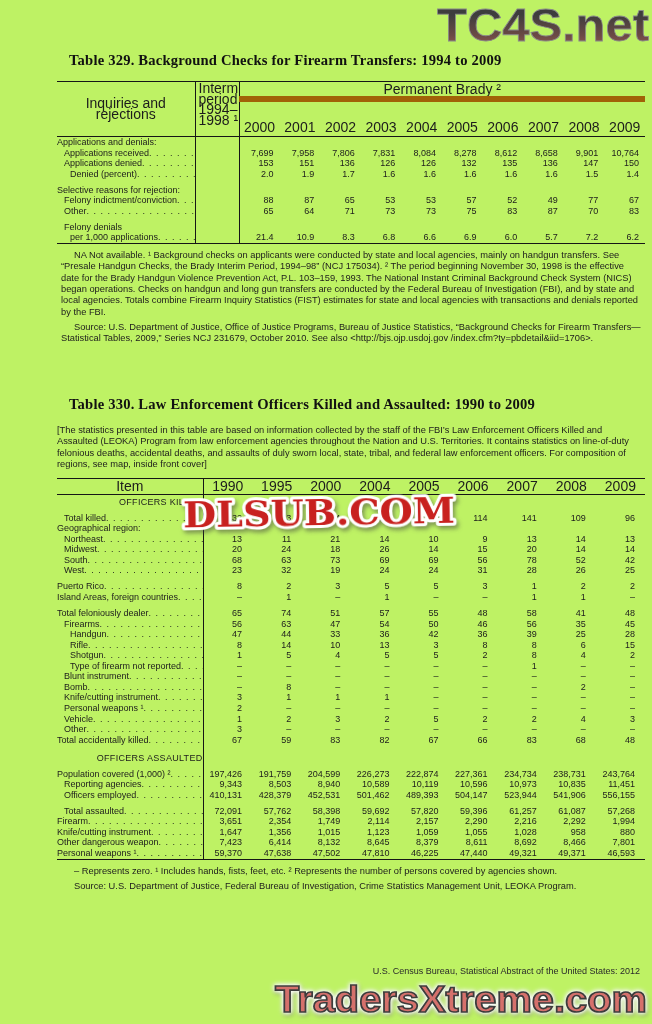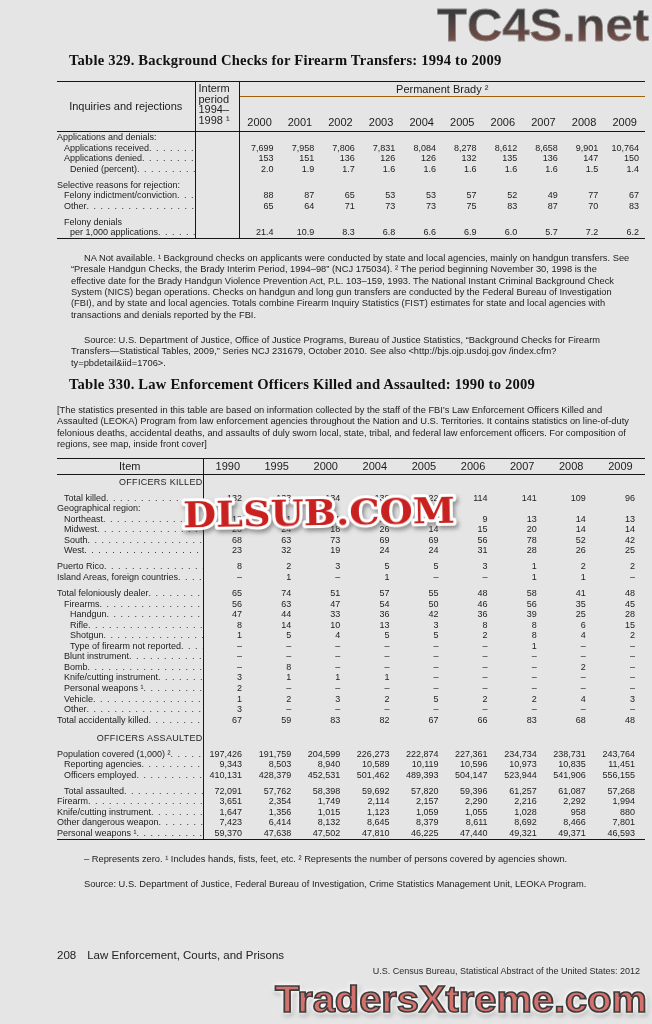--- a/index.html
+++ b/index.html
@@ -1,35 +1,35 @@
 <!DOCTYPE html>
 <html><head>
 <meta charset="utf-8">
 <style>
   html,body{margin:0;padding:0;background:#fff;}
-  .page{position:relative;width:652px;height:1024px;background:#e5e5e5;overflow:hidden;
+  .page{position:relative;width:652px;height:1024px;background:#bef264;overflow:hidden;
         font-family:"Liberation Sans",sans-serif;color:#1c1c1c;}
   .block{position:absolute;left:57px;width:588px;}
   .b329{top:40px;z-index:2;}
-  .b330{top:364px;z-index:2;}
+  .b330{top:384px;z-index:2;}
   .ttl{margin:12px;font:bold 14.6px/17px "Liberation Serif",serif;letter-spacing:.2px;color:#111;}
   .note{margin:5px 0 0 0;font:9.3px/11.4px "Liberation Sans",sans-serif;}
-  .fn{margin:14px;font:9.3px/11.35px "Liberation Sans",sans-serif;text-indent:13px;}
+  .fn{margin:4px;font:9.3px/11.35px "Liberation Sans",sans-serif;text-indent:13px;}
   .fnwrap{margin-top:6px;}
   
   .t{border-collapse:collapse;width:588px;table-layout:fixed;margin-top:7px;}
   .t td,.t th{padding:0;font:9px/10.55px "Liberation Sans",sans-serif;vertical-align:bottom;
               overflow:hidden;}
-  .t thead th{font-size:11px;font-weight:normal;}
+  .t thead th{font-size:14px;font-weight:normal;}
   #t329,#t330{border-top:1.5px solid #161616;border-bottom:1.5px solid #161616;}
   #t329 .stubhead{vertical-align:middle;text-align:center;border-bottom:1px solid #161616;}
   #t329 .interimhead{vertical-align:top;text-align:left;padding:1px 0 1px 3px;
         white-space:pre-line;border-left:1px solid #161616;border-right:1px solid #161616;
         border-bottom:1px solid #161616;}
-  #t329 .spanhead{text-align:center;vertical-align:middle;height:14px;border-bottom:1px solid #a16207;}
+  #t329 .spanhead{text-align:center;vertical-align:middle;height:14px;border-bottom:6px solid #a16207;}
   #t329 .yrhead{text-align:center;vertical-align:bottom;height:31px;padding-bottom:3px;
         border-bottom:1px solid #161616;}
   #t329 tbody td:nth-child(2){border-left:1px solid #161616;border-right:1px solid #161616;padding-left:48px;}
   #t329 td.val{text-align:right;padding-right:6px;}
   #t329 tbody td:nth-child(2).val{padding-right:3px;}
   #t330 thead th{border-bottom:1px solid #161616;height:15px;vertical-align:middle;text-align:center;}
   #t330 thead th:first-child{border-right:1.5px solid #161616;}
   #t330 tbody td:first-child{border-right:1.5px solid #161616;}
   #t330 td.val{text-align:right;padding-right:10px;}
   .cellflex{display:flex;overflow:hidden;white-space:nowrap;}
@@ -924,23 +924,20 @@
             <td class="val">46,593</td>
           </tr>
         </tbody>
     </table>
     <div class="fnwrap">
       <p class="fn">– Represents zero. ¹ Includes hands, fists, feet, etc. ² Represents the number of persons covered by agencies shown.</p>
       <p class="fn">Source: U.S. Department of Justice, Federal Bureau of Investigation, Crime Statistics Management Unit, LEOKA Program.</p>
     </div>
   </section>
 
-  <div class="pgfoot">
-    <span class="num">208</span><span>Law Enforcement, Courts, and Prisons</span>
-  </div>
   <div class="census">U.S. Census Bureau, Statistical Abstract of the United States: 2012</div>
 
   <svg class="wm wm-mid" width="286" height="54">
     <text x="5" y="40" font-family="DejaVu Serif, serif" font-weight="bold" font-size="36" fill="#c8211f" stroke="#ffffff" stroke-width="6" paint-order="stroke" stroke-linejoin="round" textLength="272" lengthAdjust="spacingAndGlyphs">DLSUB.COM</text>
   </svg>
 
   <svg class="wm wm-bot" width="380" height="46">
     <text x="3" y="35" font-family="Liberation Sans, sans-serif" font-weight="bold" font-size="36" fill="#d5716c" stroke="#3c3c3c" stroke-width="1.6" textLength="372" lengthAdjust="spacingAndGlyphs">TradersXtreme.com</text>
   </svg>
 

